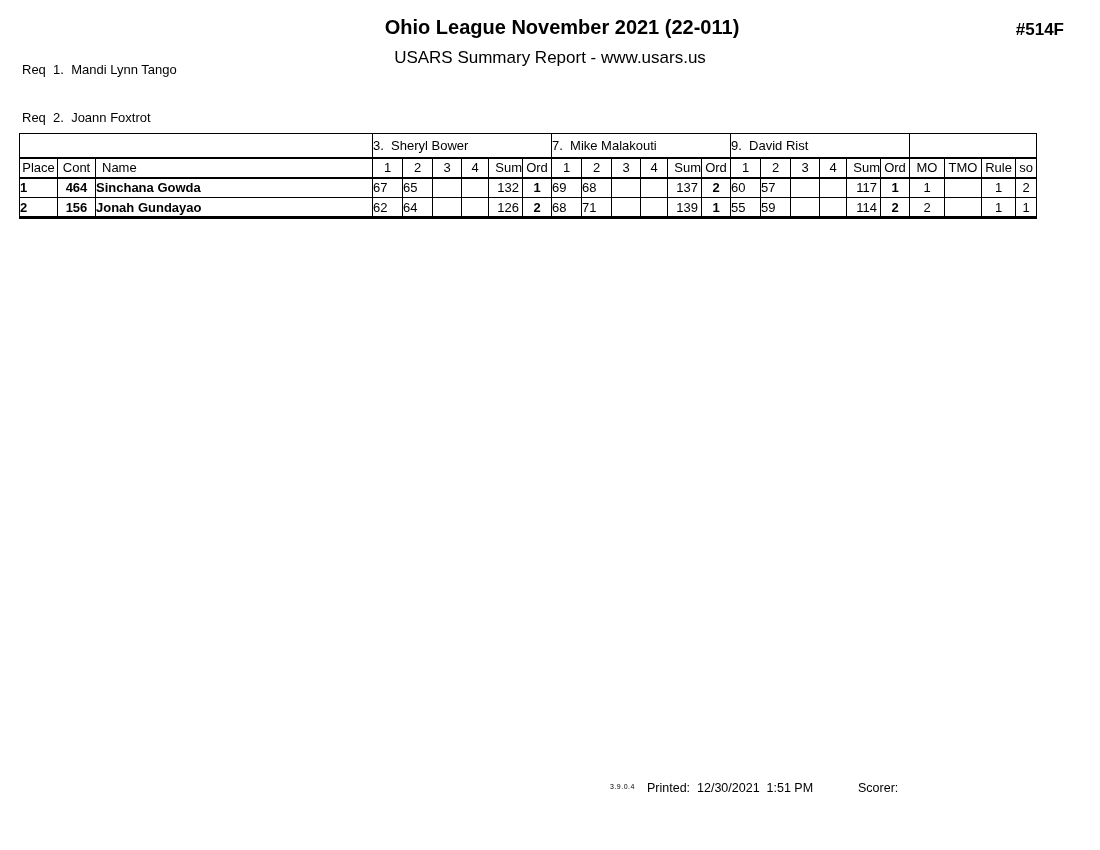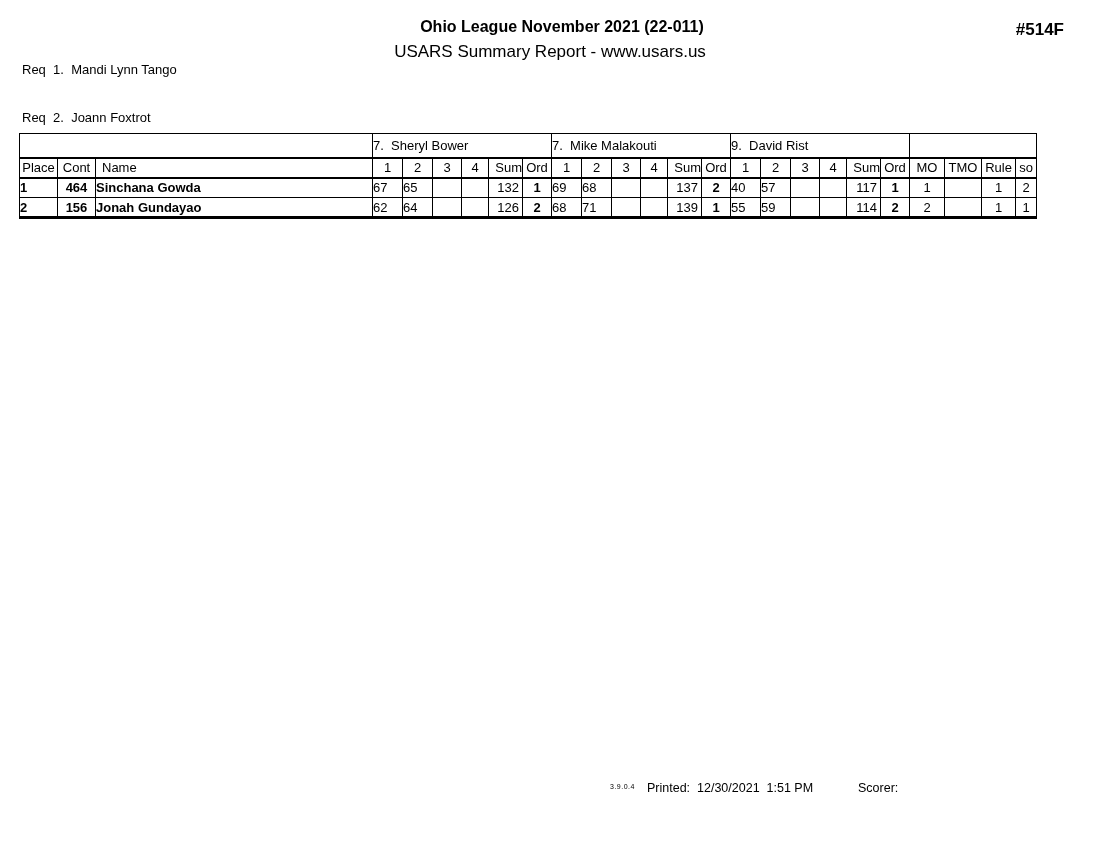--- a/index.html
+++ b/index.html
@@ -17,24 +17,24 @@
   .req-block {
     position: absolute; left: 22px; top: 30px;
     font-size: 13px; line-height: 16px; white-space: pre;
   }
 
   
   .title-block {
     position: absolute; left: 0; top: 16px; width: 1100px;
     text-align: center;
   }
-  .event-title   { font-size: 16px; font-weight: bold; line-height: 22px; margin-left: 24px; }
+  .event-title   { font-size: 20px; font-weight: bold; line-height: 22px; margin-left: 24px; }
   .venue-line    { font-size: 15.5px; line-height: 20px; white-space: pre; }
   .division-title{ font-size: 20px; font-weight: bold; line-height: 25px; margin-top: 1px; }
-  .report-line   { font-size: 17px; line-height: 24px; margin-top: 2px; }
+  .report-line   { font-size: 17px; line-height: 24px; margin-top: 8px; }
 
   .event-number {
     position: absolute; top: 20px; right: 36px;
     font-size: 17px; font-weight: bold;
   }
 
   
   table.results {
     position: absolute; left: 19px; top: 133px;
     border-collapse: collapse; table-layout: fixed;
@@ -134,21 +134,21 @@
       <col style="width:29px">
     <col style="width:35px">
       <col style="width:37px">
       <col style="width:34px">
       <col style="width:21px">
   </colgroup>
 
   <tbody>
       <tr class="judge-row">
     <td colspan="3" class="nob"></td>
-    <td colspan="6" class="judge-name">7.  Sheryl Bower</td>
+    <td colspan="6" class="judge-name">3.  Sheryl Bower</td>
     <td colspan="6" class="judge-name">7.  Mike Malakouti</td>
     <td colspan="6" class="judge-name">9.  David Rist</td>
     <td colspan="4" class="nob"></td>
   </tr>
 
   <tr class="head-row">
     <td class="first place-col">Place</td>
     <td class="cont-col">Cont</td>
     <td class="name-col">Name</td>
 
@@ -191,21 +191,21 @@
     <td class="sum-col">132</td>
     <td class="ord-col b">1</td>
 
     <td class="score-col">69</td>
     <td class="score-col">68</td>
     <td class="score-col"></td>
     <td class="score-col"></td>
     <td class="sum-col">137</td>
     <td class="ord-col b">2</td>
 
-    <td class="score-col">40</td>
+    <td class="score-col">60</td>
     <td class="score-col">57</td>
     <td class="score-col"></td>
     <td class="score-col"></td>
     <td class="sum-col">117</td>
     <td class="ord-col b">1</td>
 
     <td class="mo-col">1</td>
     <td class="tmo-col"></td>
     <td class="rule-col">1</td>
     <td class="last so-col">2</td>

